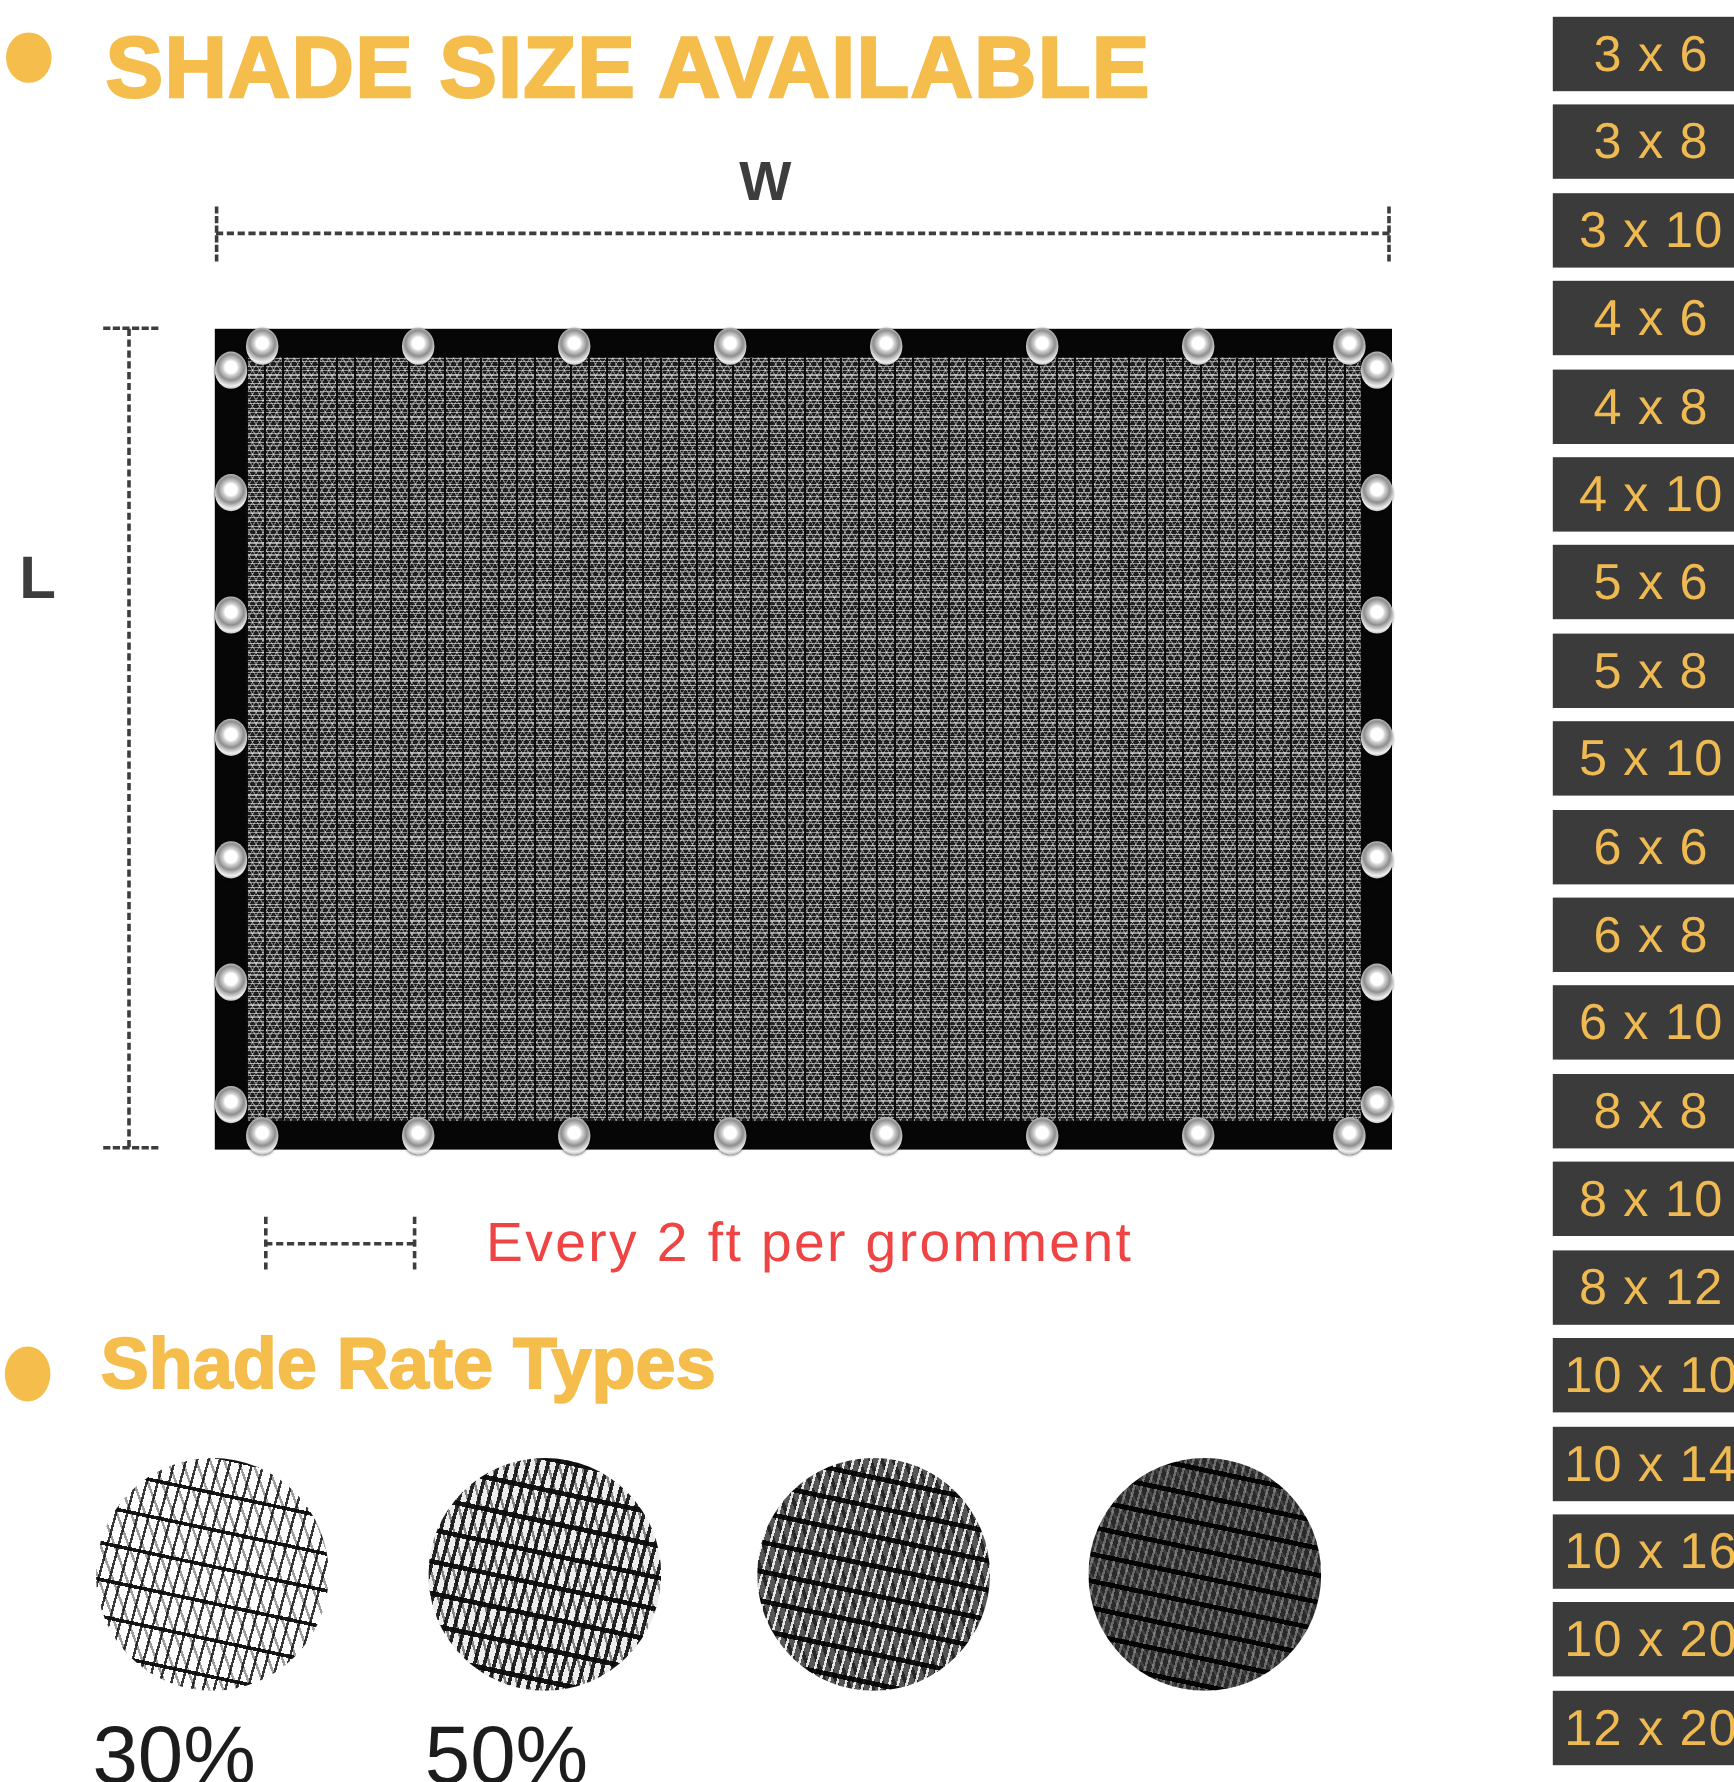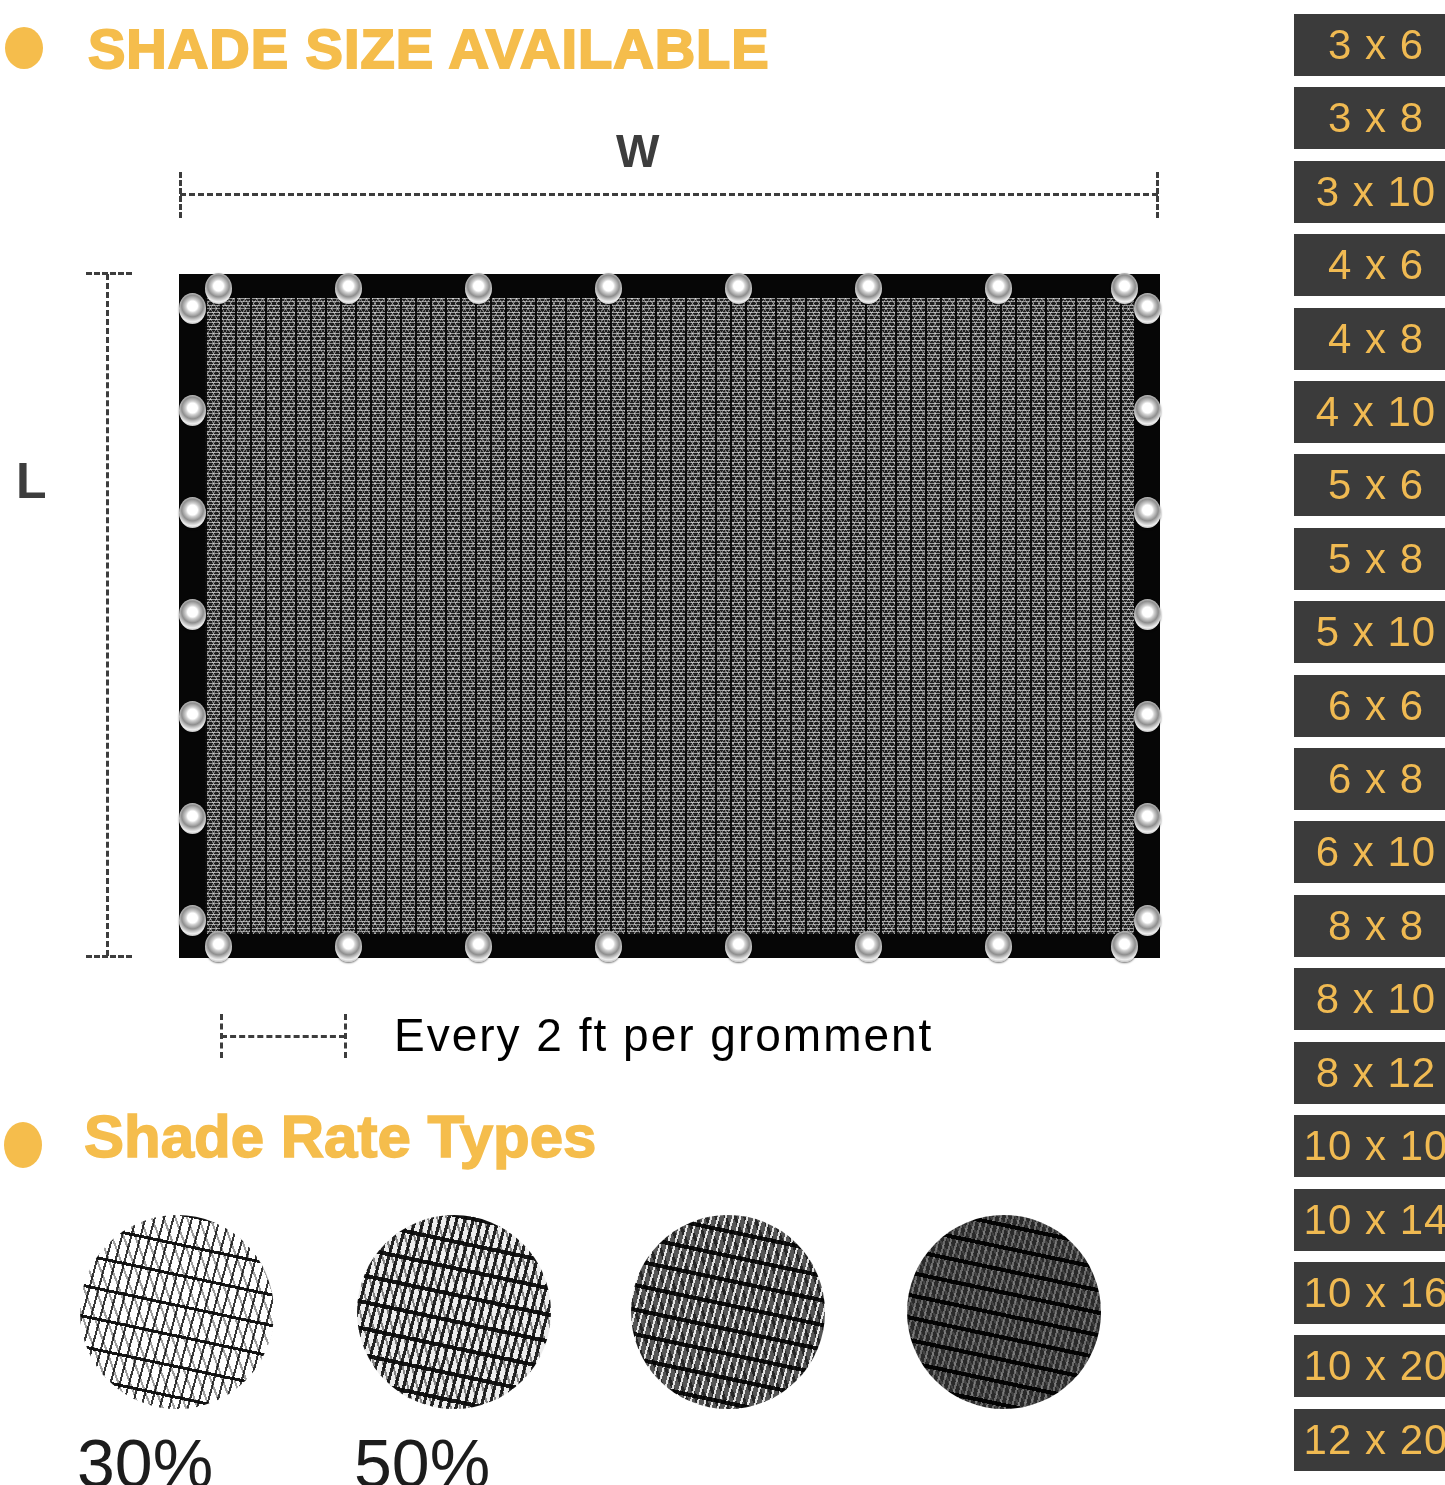--- a/index.html
+++ b/index.html
@@ -44,22 +44,22 @@
       repeating-linear-gradient(-60deg, rgba(255,255,255,0) 0 2px, rgba(255,255,255,.38) 2px 3px, rgba(255,255,255,0) 3px 5px),
       repeating-linear-gradient(180deg, rgba(255,255,255,.5) 0 1px, rgba(20,20,20,.65) 1px 3px, rgba(255,255,255,.42) 3px 4px, rgba(20,20,20,.75) 4px 7px);
   }
   .grommet{
     position:absolute;width:27px;height:31px;border-radius:50%;
     background:radial-gradient(circle at 50% 42%, #ffffff 0 22%, #d2d2d2 30%, #8e8e8e 48%, #c6c6c6 60%, #efefef 70%, #9b9b9b 88%, #6f6f6f 100%);
     box-shadow:0 1px 2px rgba(0,0,0,.55);
   }
   
   #grommet-note{
-    position:absolute;left:394px;top:1008px;
-    font-size:46px;color:#000000;letter-spacing:2px;white-space:nowrap;
+    position:absolute;left:405px;top:1008px;
+    font-size:46px;color:#ef4444;letter-spacing:2px;white-space:nowrap;
   }
   
   .swatch{position:absolute;top:1215px;width:194px;height:194px;border-radius:50%;}
   .c30{
     background-color:#ffffff;
     background-image:
       repeating-linear-gradient(12deg, rgba(10,10,10,.95) 0 3px, rgba(0,0,0,0) 3px 30px),
       repeating-linear-gradient(105deg, rgba(20,20,20,.85) 0 2px, rgba(0,0,0,0) 2px 9px),
       repeating-linear-gradient(70deg, rgba(40,40,40,.45) 0 2px, rgba(0,0,0,0) 2px 11px);
   }
@@ -99,21 +99,21 @@
     display:flex;align-items:center;justify-content:center;
     font-size:42px;letter-spacing:1px;
   }
 </style>
 </head>
 <body>
 
 <div id="stage">
 
   <div class="bullet" style="left:5px;top:27px;width:38px;height:42px;"></div>
-  <div class="h1" style="left:88px;top:16px;font-size:56px;">SHADE SIZE AVAILABLE</div>
+  <div class="h1" style="left:88px;top:16px;font-size:72px;">SHADE SIZE AVAILABLE</div>
 
   <div class="dim-label" style="left:616px;top:124px;">W</div>
   <div class="dash-h" style="left:180px;top:193px;width:978px;"></div>
   <div class="dash-v" style="left:179px;top:172px;height:46px;"></div>
   <div class="dash-v" style="left:1156px;top:172px;height:46px;"></div>
 
   <div class="dim-label" style="left:16px;top:452px;font-size:50px;">L</div>
   <div class="dash-v" style="left:106px;top:274px;height:682px;"></div>
   <div class="dash-h" style="left:86px;top:272px;width:46px;"></div>
   <div class="dash-h" style="left:86px;top:955px;width:46px;"></div>

